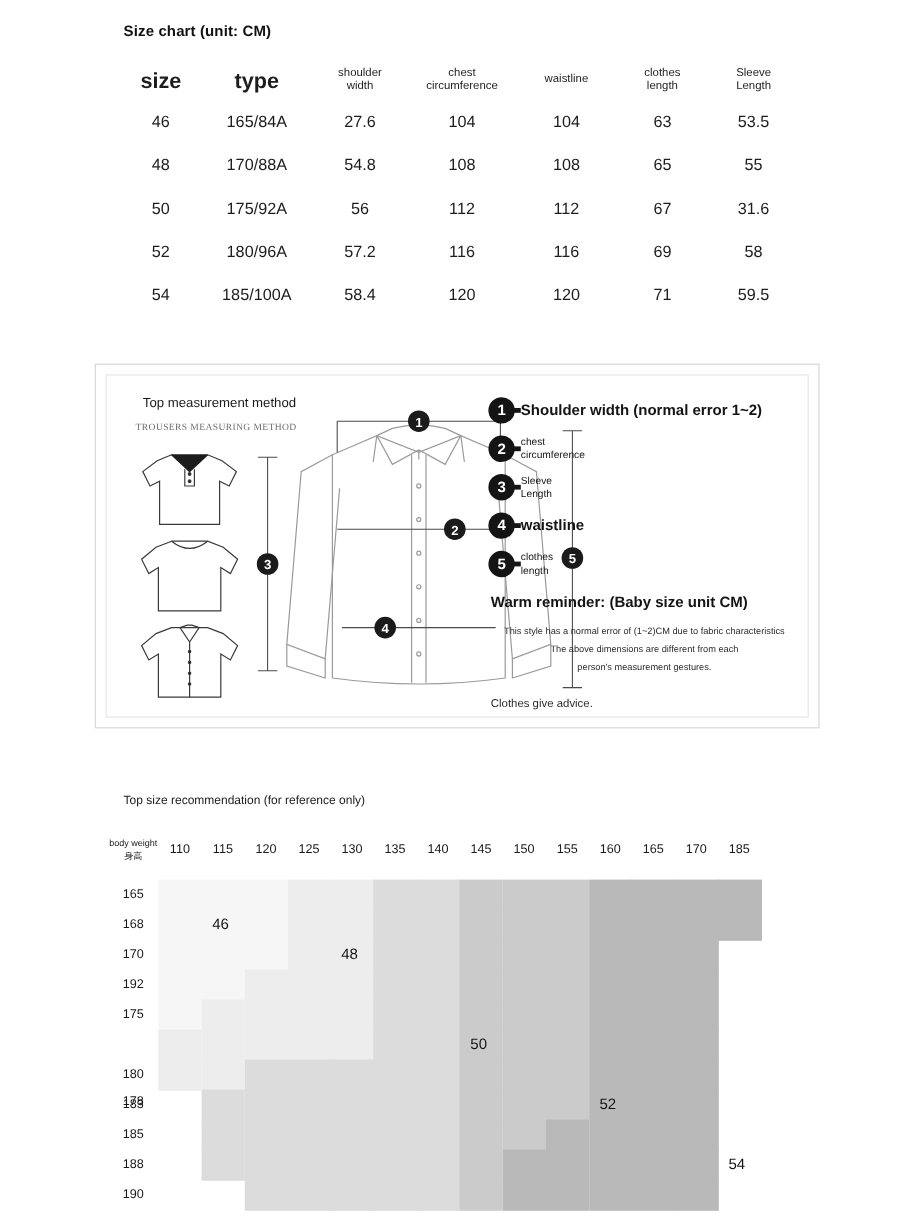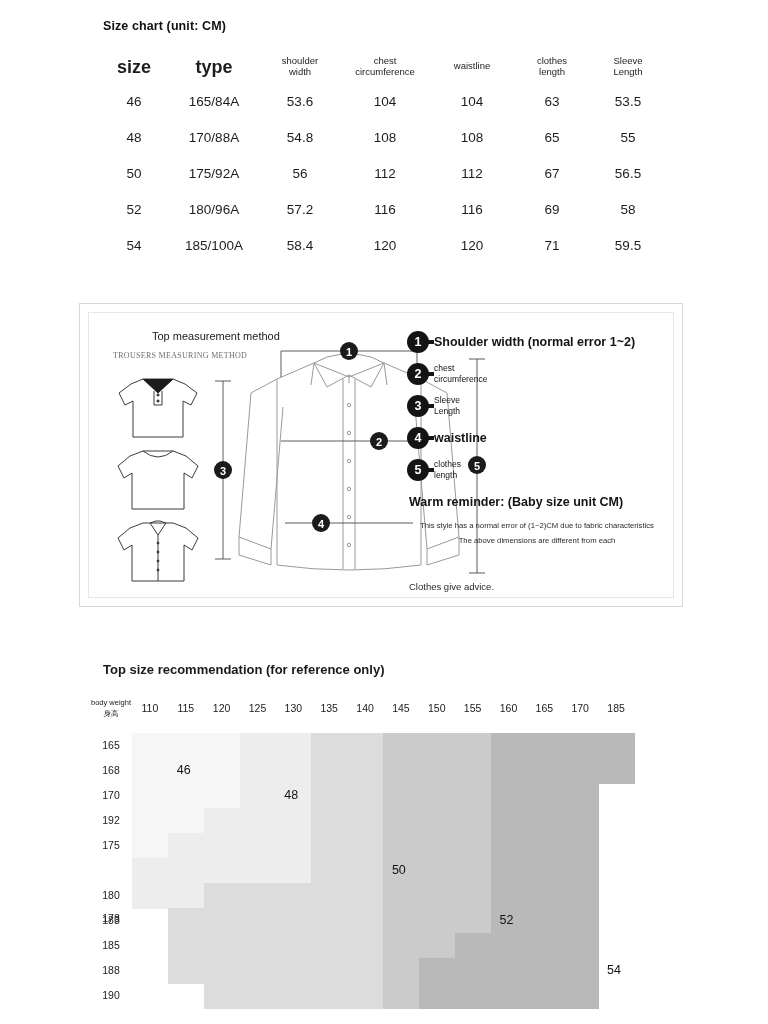--- a/index.html
+++ b/index.html
@@ -80,21 +80,20 @@
     width: 586px; height: 286px;
     border: 1px solid #e6e6e6;
     box-sizing: border-box;
   }
   .dg-title {
     position: absolute;
     left: 30px;
     top: 17px;
     font-size: 11px;
     color: #1a1a1a;
-    margin-left: 33px;
   }
   .dg-subtitle {
     position: absolute;
     left: 24px;
     top: 38px;
     font-size: 8px;
     letter-spacing: .3px;
     font-family: "Liberation Serif", serif;
     color: #3b3b3b;
     opacity: .75;
@@ -193,23 +192,22 @@
     top: 268px;
     font-size: 9.5px;
     color: #2a2a2a;
   }
 
   
   .rec-title {
     position: absolute;
     left: 103px;
     top: 662px;
-    font-size: 13px;
+    font-size: 10px;
     color: #1a1a1a;
-    font-weight: bold;
   }
   .heat-wrap {
     position: absolute;
     left: 90px;
     top: 697px;
     width: 560px;
     height: 300px;
   }
   .corner-label {
     position: absolute;
@@ -269,21 +267,21 @@
       <th class="small"><span>chest</span><br><span>circumference</span></th>
       <th class="small"><span>waistline</span></th>
       <th class="small"><span>clothes</span><br><span>length</span></th>
       <th class="small"><span>Sleeve</span><br><span>Length</span></th>
     </tr>
   </thead>
   <tbody>
       <tr>
         <td>46</td>
         <td>165/84A</td>
-        <td>53.6</td>
+        <td>27.6</td>
         <td>104</td>
         <td>104</td>
         <td>63</td>
         <td>53.5</td>
       </tr>
       <tr>
         <td>48</td>
         <td>170/88A</td>
         <td>54.8</td>
         <td>108</td>
@@ -291,21 +289,21 @@
         <td>65</td>
         <td>55</td>
       </tr>
       <tr>
         <td>50</td>
         <td>175/92A</td>
         <td>56</td>
         <td>112</td>
         <td>112</td>
         <td>67</td>
-        <td>56.5</td>
+        <td>31.6</td>
       </tr>
       <tr>
         <td>52</td>
         <td>180/96A</td>
         <td>57.2</td>
         <td>116</td>
         <td>116</td>
         <td>69</td>
         <td>58</td>
       </tr>
@@ -430,20 +428,21 @@
         <div class="legend-row">
           <div class="num-badge">5</div>
           <div class="lg-label-sm">clothes<br>length</div>
         </div>
       </div>
 
     <div class="warm-title">Warm reminder: (Baby size unit CM)</div>
     <div class="warm-lines">
         <div>This style has a normal error of (1~2)CM due to fabric characteristics</div>
         <div>The above dimensions are different from each</div>
+        <div>person's measurement gestures.</div>
       </div>
     <div class="advice">Clothes give advice.</div>
   </div>
 </div>
 
 <div class="rec-title">Top size recommendation (for reference only)</div>
 <div class="heat-wrap">
   <div class="corner-label">
     <div>body weight</div>
     <div>身高</div>

